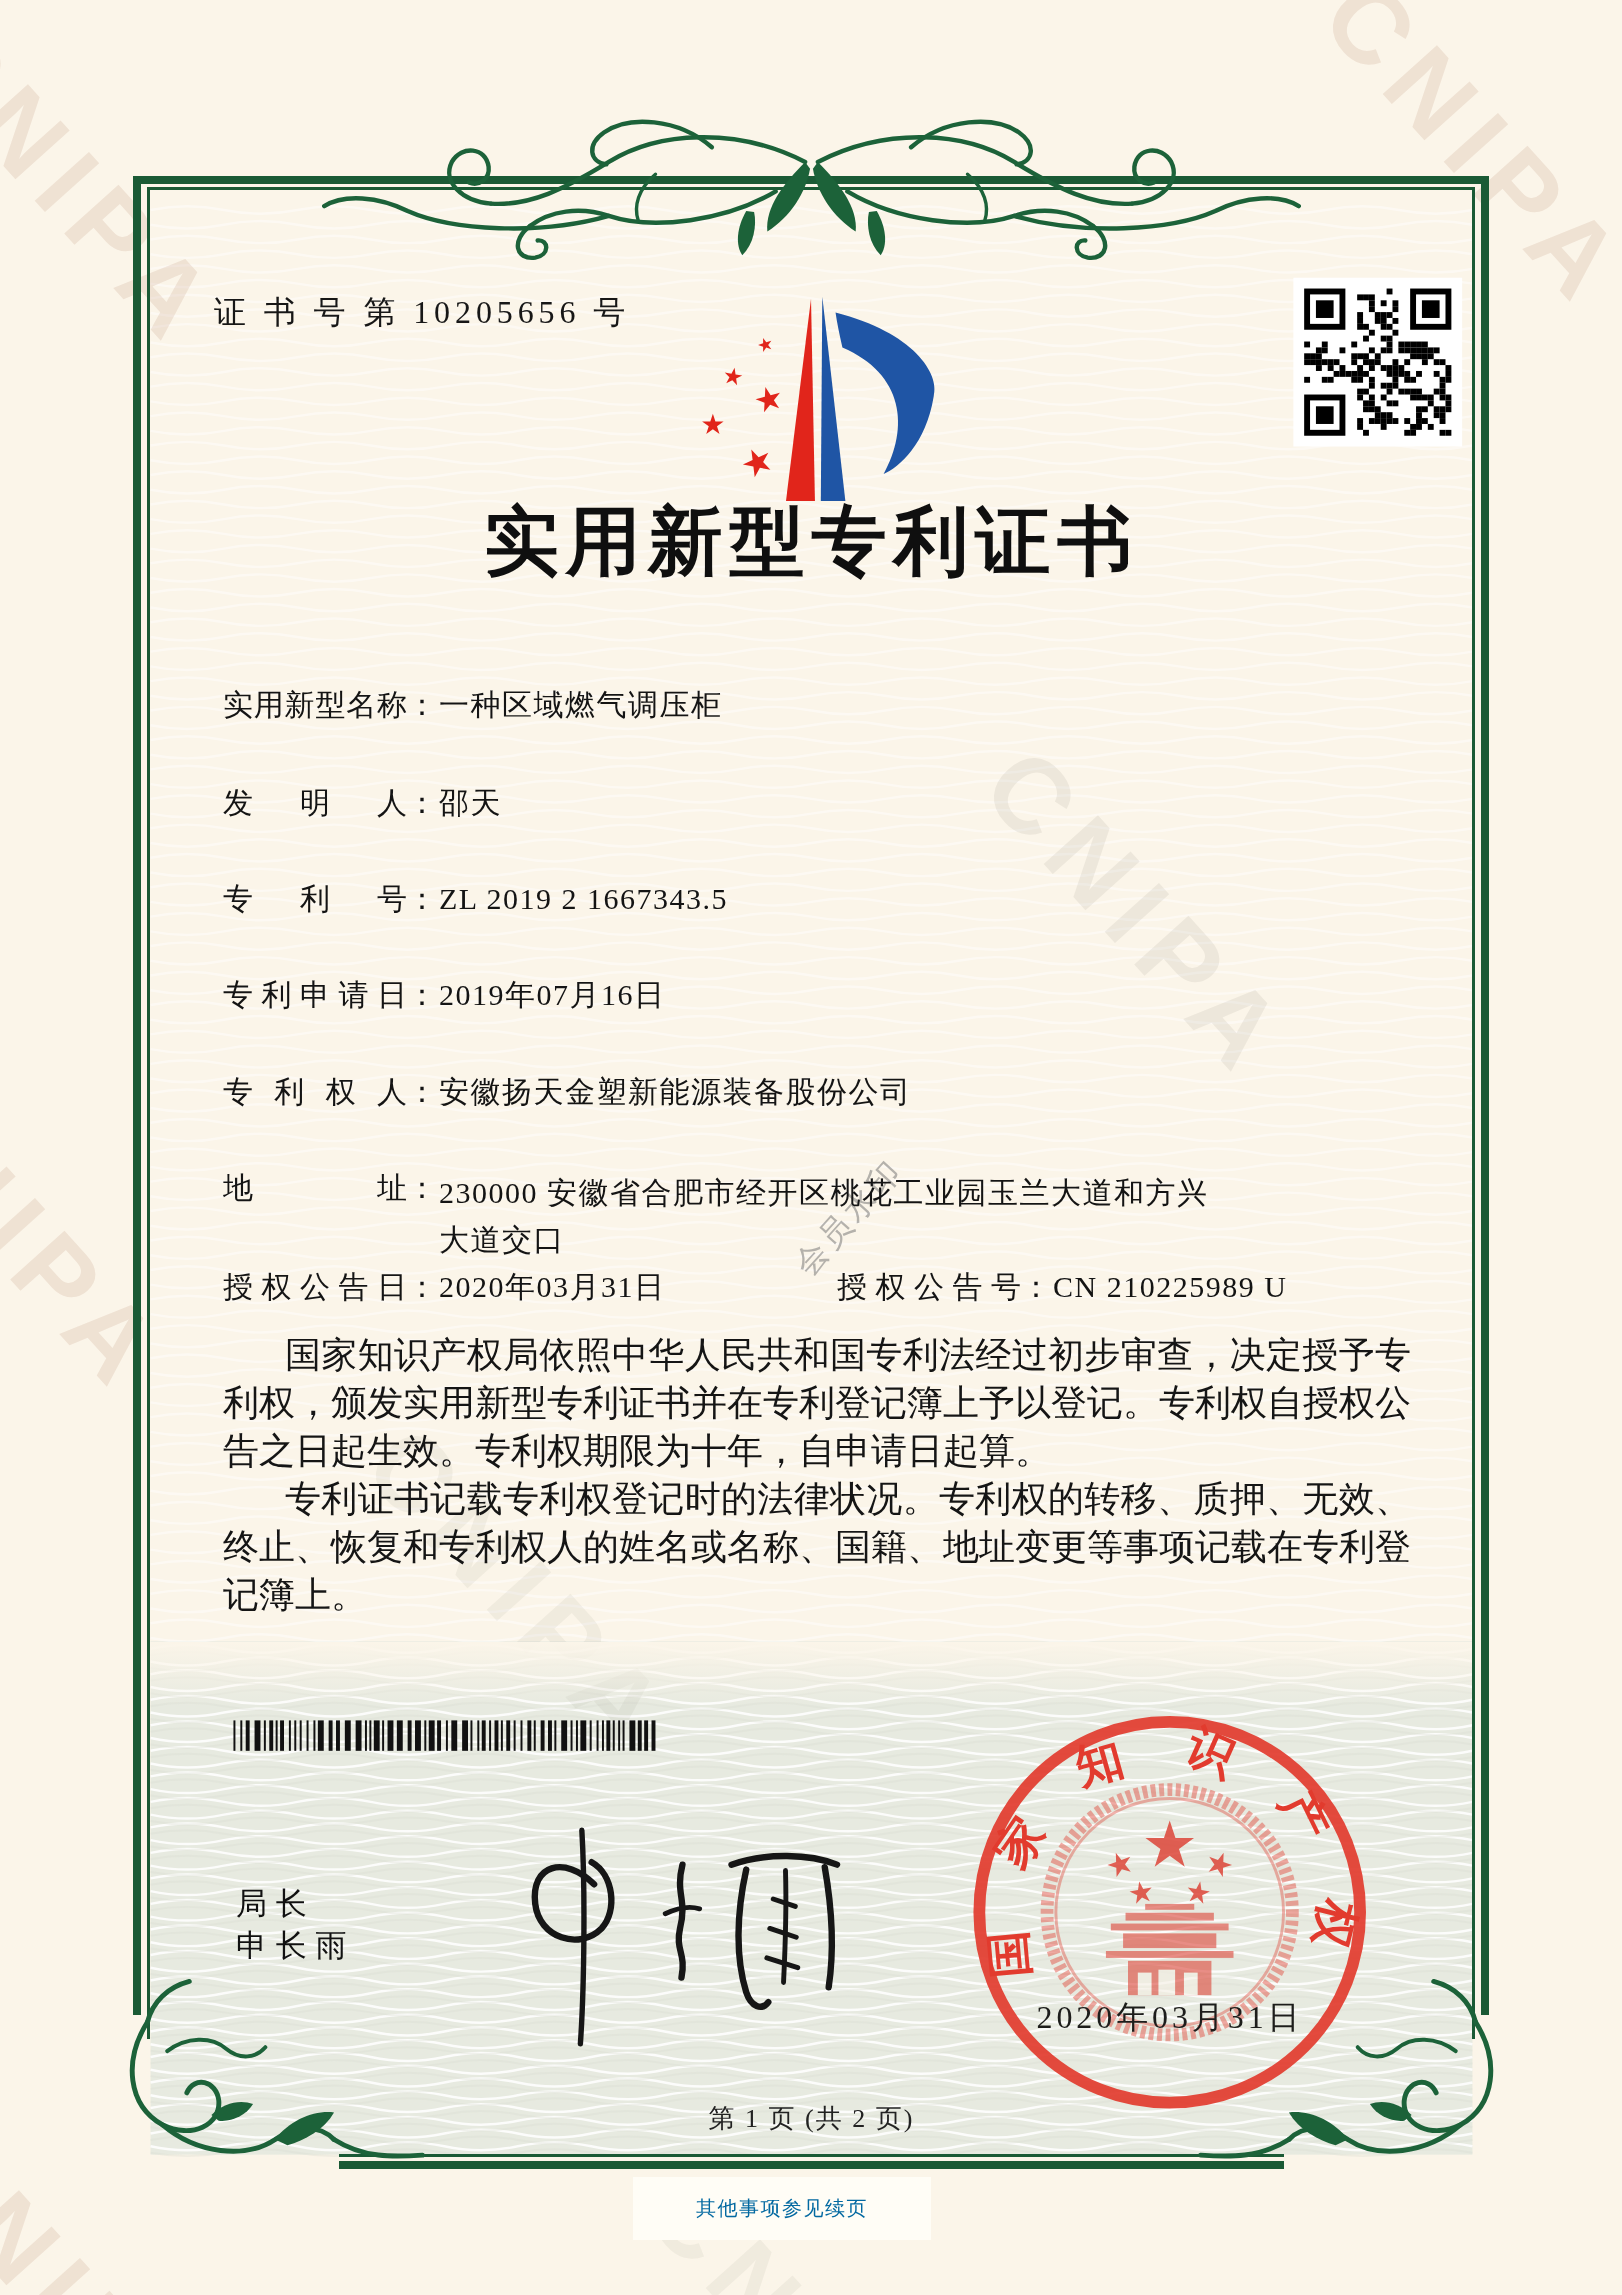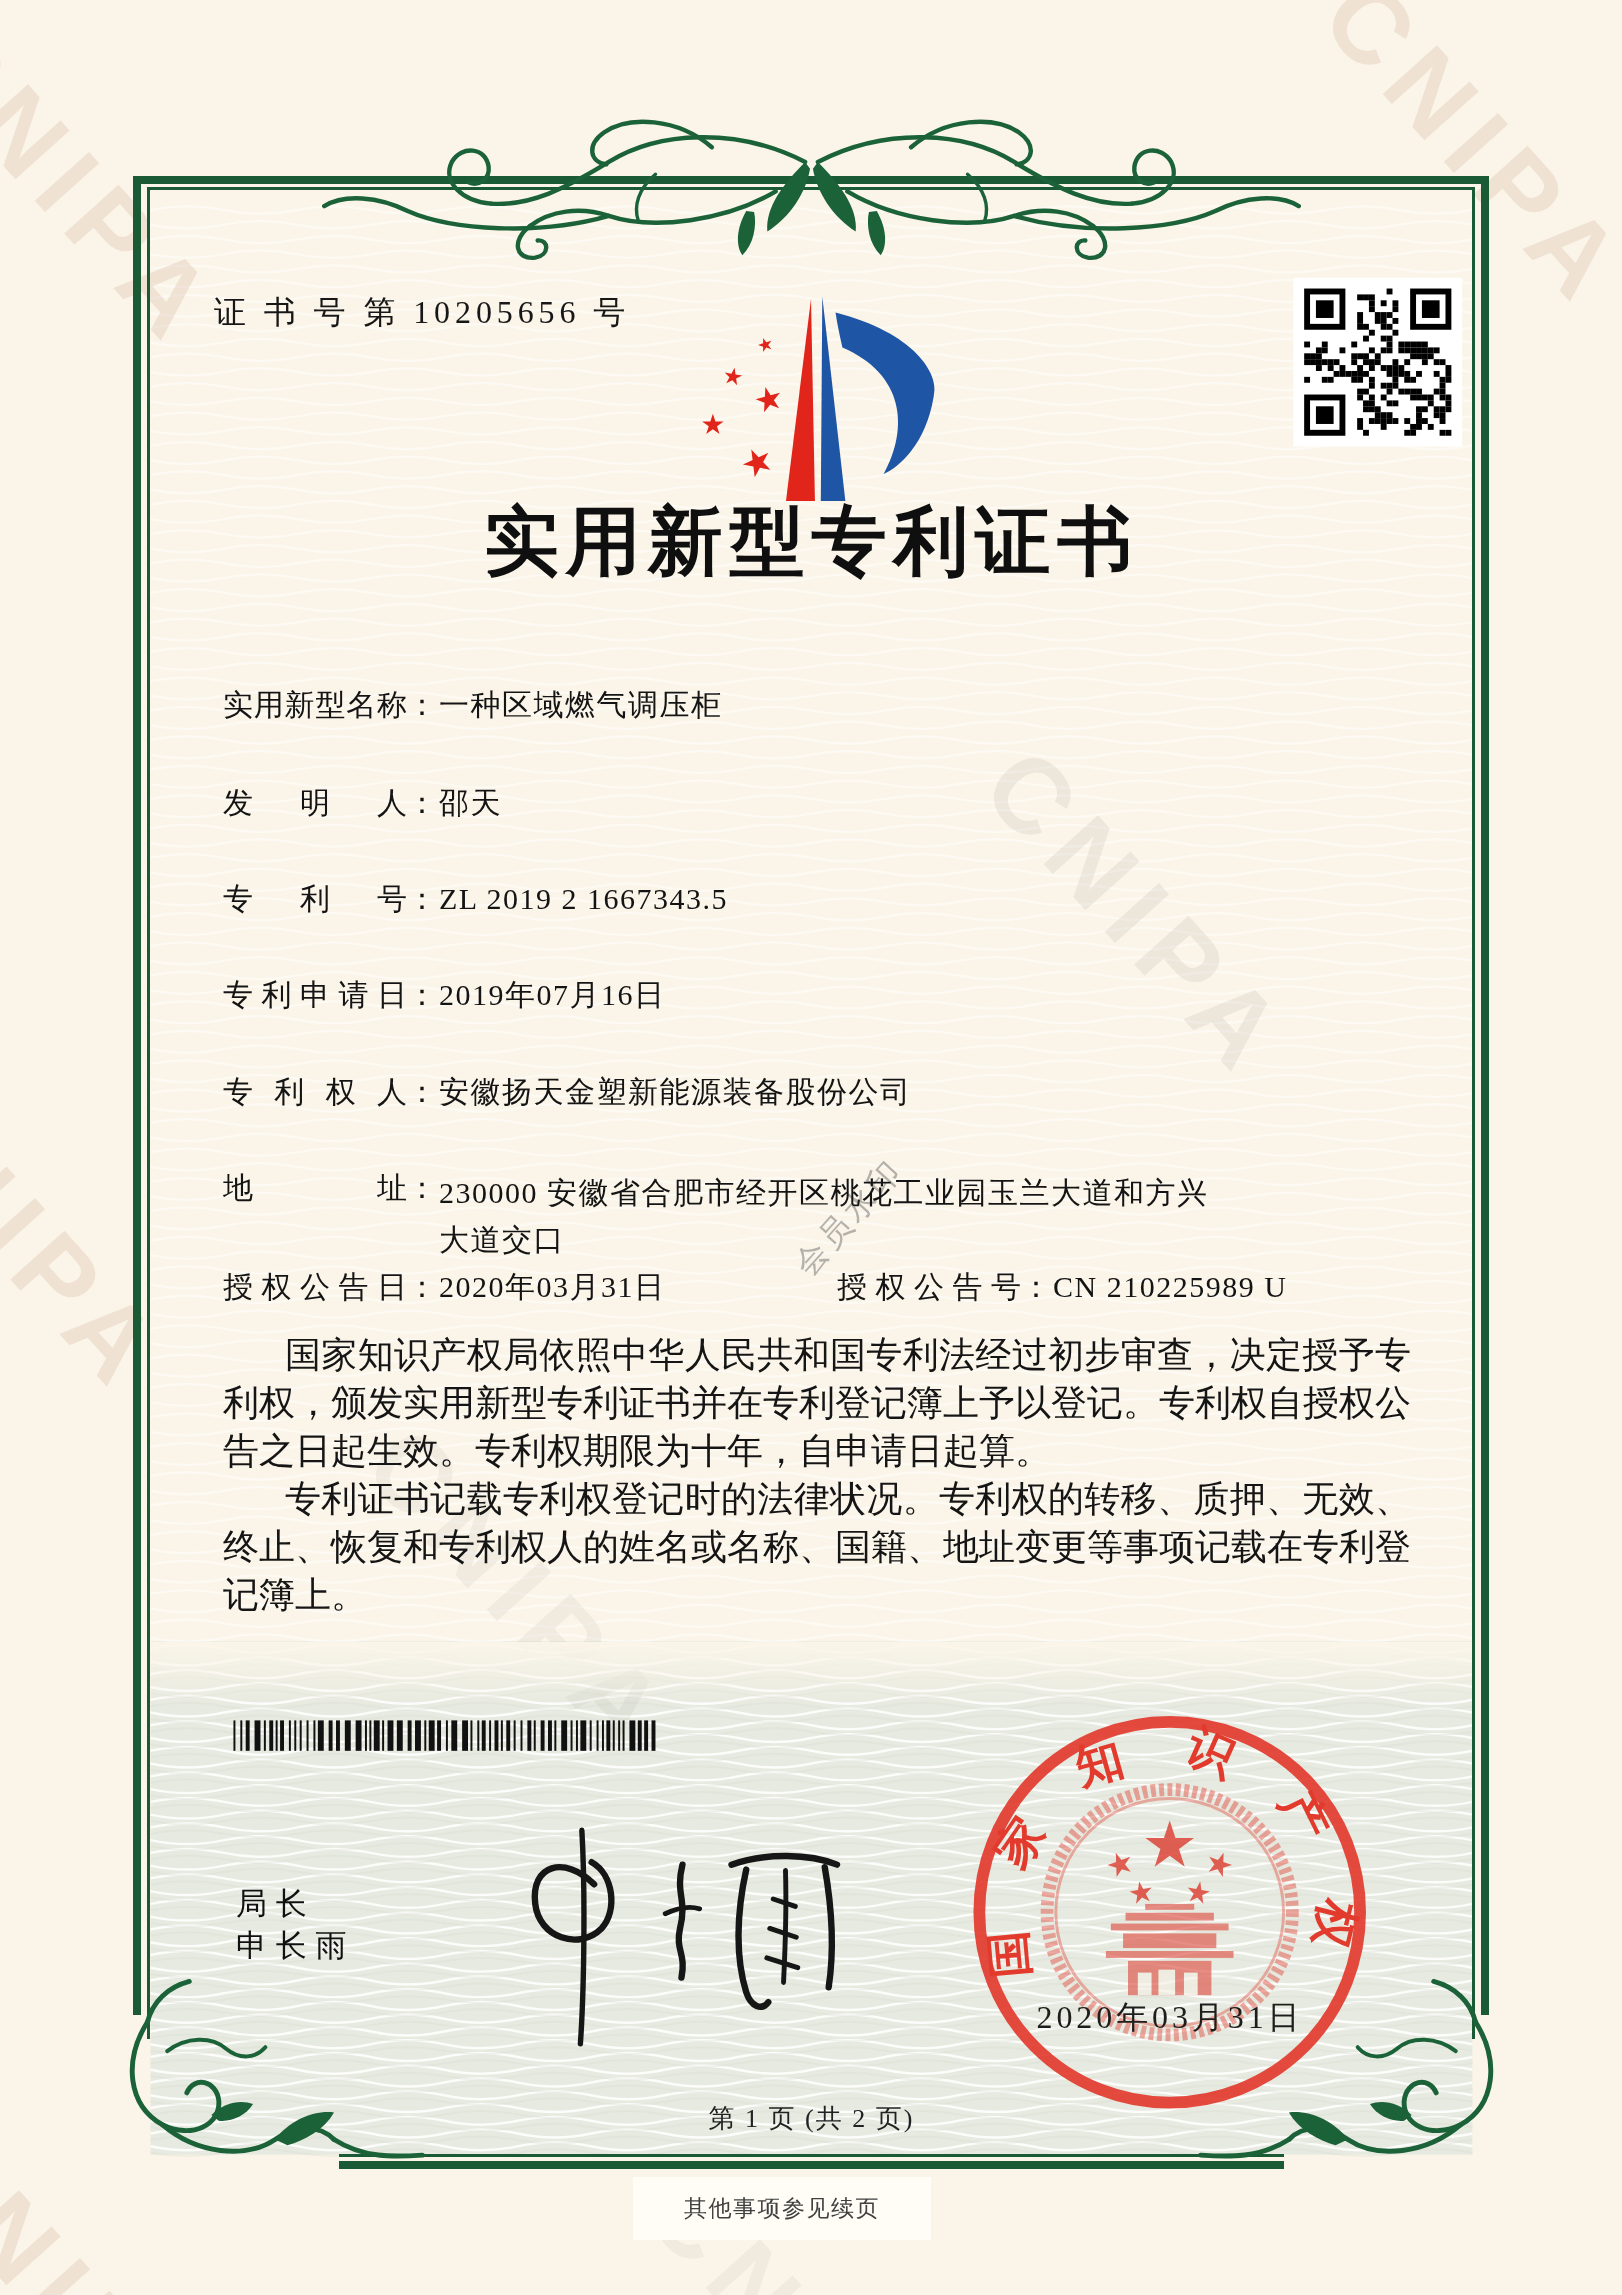--- a/index.html
+++ b/index.html
@@ -36,21 +36,21 @@
   .director{position:absolute;left:236px;font-family:"Liberation Sans",sans-serif;
             font-weight:500;font-size:31px;letter-spacing:8.8px;color:#111;}
   
   .seal-date{position:absolute;left:1170px;top:1996px;transform:translateX(-50%);
              font-size:32px;letter-spacing:3.9px;color:#1d1d1b;white-space:nowrap;z-index:30;}
   
   .page-info{position:absolute;left:50%;top:2101px;transform:translateX(-50%);
              font-size:26px;letter-spacing:2px;color:#222;}
   .cont-band{position:absolute;left:633px;top:2177px;width:298px;height:63px;
              background:#fffdf6;display:flex;align-items:center;justify-content:center;z-index:5;}
-  .cont-band span{font-size:23px;letter-spacing:1.5px;color:#404040;}
+  .cont-band span{font-size:20px;letter-spacing:1.5px;color:#0369a1;}
   .bandfade{position:absolute;left:150px;top:1642px;width:1322px;height:64px;
             background:linear-gradient(#fbf5e9,rgba(251,245,233,0));z-index:2;}
   .txt-layer{position:relative;z-index:10;}
 </style>
 </head>
 <body>
 
 <div class="page">
 
   <svg class="layer" id="waves-svg" viewBox="0 0 3306 4677">

